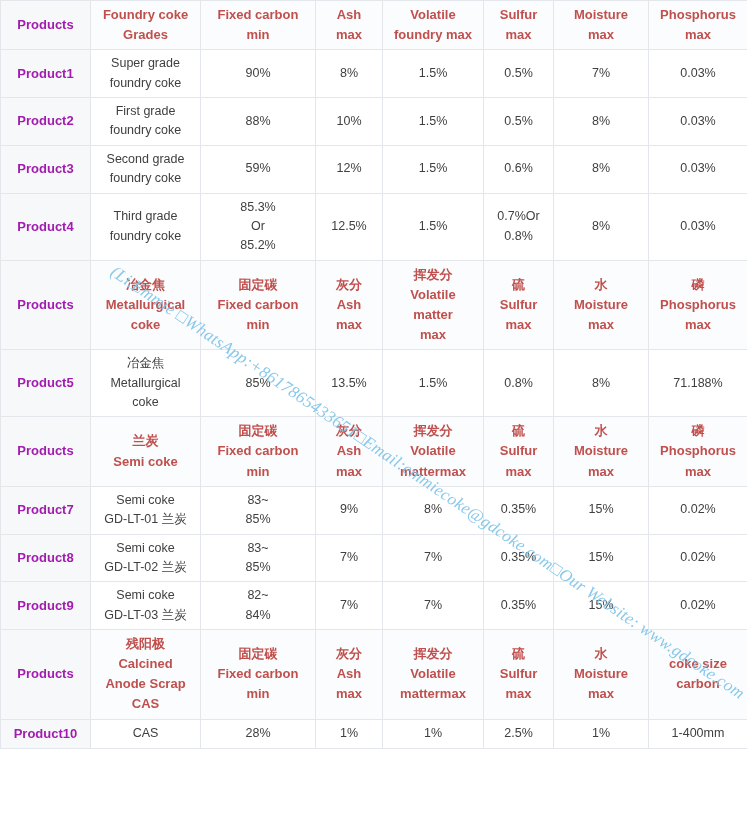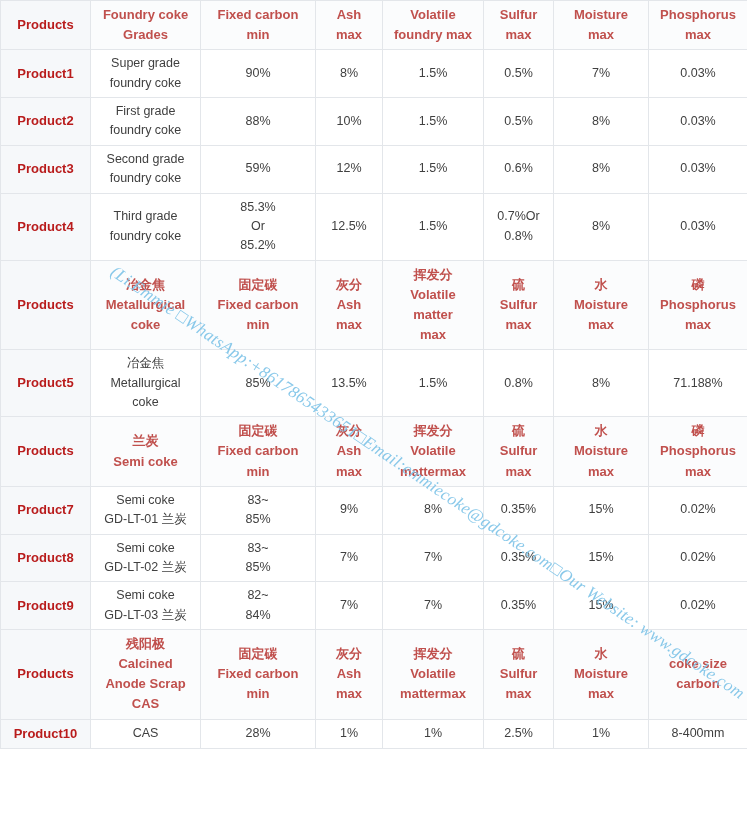--- a/index.html
+++ b/index.html
@@ -38,21 +38,21 @@
     font-size: 12.5px;
     line-height: 1.55;
     color: #404040;
     background: #ffffff;
     word-wrap: break-word;
   }
 
   
   table.spec-table td.col-products {
     background: #f6f8fa;
-    color: #b91c1c;
+    color: #a21caf;
     font-weight: bold;
     font-size: 13px;
   }
 
   
   tr.header-row td {
     color: #c0504d;
     font-weight: bold;
     font-size: 13px;
     background: #fbfcfd;
@@ -716,21 +716,21 @@
               <span class="ln">2.5%</span>
             </span>
           </td>
           <td>
             <span class="cell-lines">
               <span class="ln">1%</span>
             </span>
           </td>
           <td>
             <span class="cell-lines">
-              <span class="ln">8-400mm</span>
+              <span class="ln">1-400mm</span>
             </span>
           </td>
         </tr>
       </tbody>
   </table>
 
   <div id="watermark">
     <div class="wm-text">(Li.Emmie □WhatsApp:+8617865433651□Email:emmiecoke@gdcoke.com□Our Website: www.gdcoke.com</div>
   </div>
 

